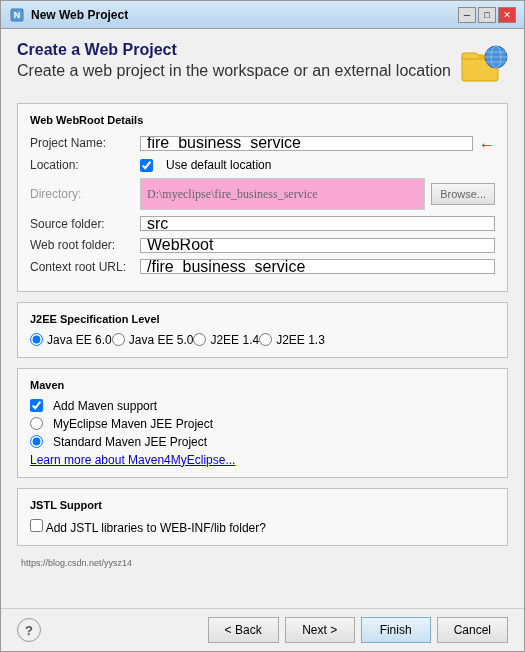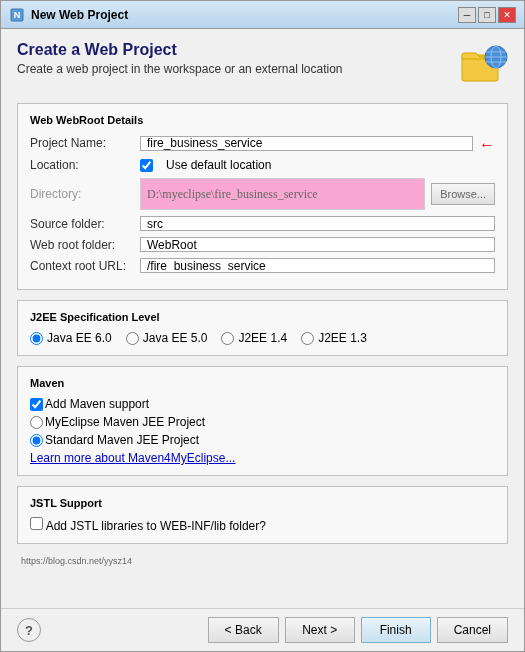--- a/index.html
+++ b/index.html
@@ -74,21 +74,21 @@
     .header-text {
       flex: 1;
     }
     .header-title {
       font-size: 16px;
       font-weight: bold;
       color: #1a1a6a;
       margin-bottom: 3px;
     }
     .header-subtitle {
-      font-size: 12px;
+      font-size: 16px;
       color: #333;
     }
     .header-icon {
       width: 48px;
       height: 48px;
       display: flex;
       align-items: center;
       justify-content: center;
     }
     .section-group {
@@ -116,21 +116,21 @@
     }
     .form-value {
       flex: 1;
     }
     .text-input {
       width: 100%;
       height: 15px;
       border: 1px solid #aaa;
       background: white;
       padding: 2px 6px;
-      font-size: 12px;
+      font-size: 16px;
       outline: none;
     }
     .text-input.highlighted {
       border: 1px solid #aaa;
     }
     .checkbox-row {
       display: flex;
       align-items: center;
       gap: 13px;
     }
@@ -161,36 +161,35 @@
       padding: 0 8px;
       border: 1px solid #aaa;
       background: linear-gradient(to bottom, #f5f5f5, #e0e0e0);
       font-size: 11px;
       cursor: pointer;
       color: #666;
     }
     .radio-group {
       display: flex;
       align-items: center;
-      gap: 14px;
       flex-wrap: wrap;
       margin-top: 2px;
     }
     .radio-item {
       display: flex;
       align-items: center;
       gap: 4px;
     }
     .radio-item input[type="radio"] {
       margin: 0;
     }
     .maven-section .maven-option {
       display: flex;
       align-items: center;
-      gap: 2px;
+      gap: 10px;
       margin-bottom: 4px;
     }
     .link-text {
       color: #0000cc;
       text-decoration: underline;
       cursor: pointer;
       font-size: 12px;
     }
     .arrow-indicator {
       margin-left: 6px;

